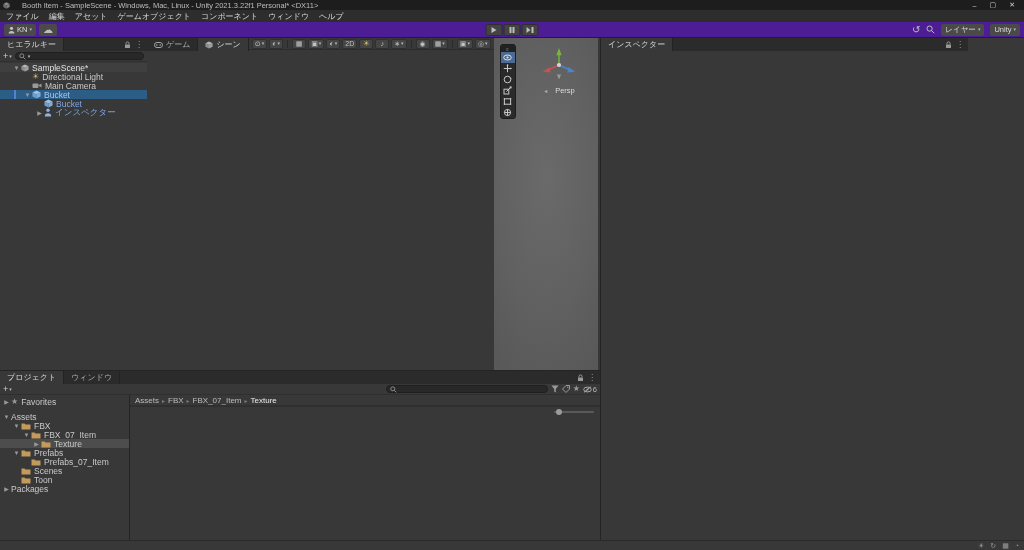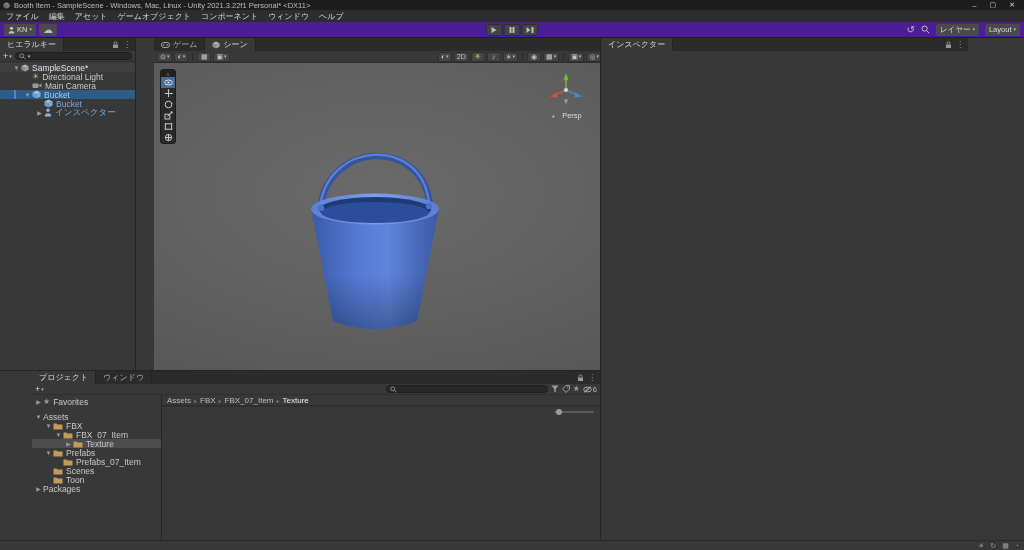--- a/index.html
+++ b/index.html
@@ -1,45 +1,45 @@
 <!DOCTYPE html>
 <html><head>
 <meta charset="utf-8">
 <style>
 *{margin:0;padding:0;box-sizing:border-box;}
 html,body{width:1024px;height:550px;overflow:hidden;}
 body{position:relative;background:#383838;font-family:"Liberation Sans","DejaVu Sans",sans-serif;font-size:9px;color:#c9c9c9;}
 svg{display:block;}
 i{font-style:normal;}
 
-.titlebar{height:10px;background:#1d1d1d;display:flex;align-items:center;gap:4px;padding:0 3px;font-size:7.5px;color:#bdbdbd;white-space:nowrap;}
+.titlebar{height:10px;background:#1d1d1d;display:flex;align-items:center;gap:12px;padding:0 3px;font-size:7.5px;color:#bdbdbd;white-space:nowrap;}
 .win-controls{margin-left:auto;display:flex;align-items:center;gap:13px;padding-right:6px;font-size:7px;color:#d0d0d0;}
 .win-controls span{cursor:default;}
 
 .menubar{height:12px;background:#2d2d2d;display:flex;align-items:center;font-size:8px;color:#d8d8d8;padding-left:1px;}
 .menu-item{padding:0 5px;height:100%;display:flex;align-items:center;white-space:nowrap;}
 
 .toolbar{height:16px;background:#4c1d95;border-bottom:1px solid #1f1f1f;display:flex;align-items:center;padding:0 4px;position:relative;}
 .tb-left{display:flex;align-items:center;gap:3px;}
 .tb-btn{height:12px;background:#4a4a4a;border-radius:2px;display:inline-flex;align-items:center;gap:2px;padding:0 4px;font-size:7.5px;color:#dcdcdc;}
 .caret{font-size:5px;color:#b5b5b5;line-height:1;}
 .play-group{position:absolute;left:50%;top:2px;transform:translateX(-50%);display:flex;gap:1px;}
 .play-btn{width:17px;height:12px;background:#434343;border:1px solid #2e2e2e;border-radius:2px;display:flex;align-items:center;justify-content:center;}
 .tri{width:0;height:0;border-left:5px solid #bdbdbd;border-top:3px solid transparent;border-bottom:3px solid transparent;}
 .pause{display:flex;gap:1.5px;}
 .pause i{display:block;width:2px;height:6px;background:#bdbdbd;}
 .stepbar{display:block;width:1.5px;height:6px;background:#bdbdbd;margin-left:1px;}
 .tb-right{margin-left:auto;display:flex;align-items:center;gap:6px;}
 .tb-ico{color:#bdbdbd;font-size:10px;line-height:1;}
 
 .panel{position:absolute;background:#383838;}
-#hierarchy{left:0;top:38px;width:136px;height:332px;border-right:1px solid #242424;display:flex;flex-direction:column;justify-content:flex-end;}
-#scene{left:154px;top:38px;width:451px;height:332px;display:flex;flex-direction:column;}
+#hierarchy{left:0;top:38px;width:148px;height:332px;border-right:1px solid #242424;display:flex;flex-direction:column;justify-content:flex-end;}
+#scene{left:147px;top:38px;width:451px;height:332px;display:flex;}
 #inspector{left:600px;top:38px;width:368px;height:502px;border-left:1px solid #242424;display:flex;flex-direction:column;justify-content:space-between;}
-#project{left:0;top:370px;width:600px;height:170px;border-top:1px solid #242424;display:flex;flex-direction:column;padding-left:32px;}
+#project{left:0;top:370px;width:600px;height:170px;border-top:1px solid #242424;display:flex;flex-direction:column;}
 #statusbar{left:0;top:540px;width:1024px;height:10px;background:#383838;border-top:1px solid #2a2a2a;display:flex;align-items:center;}
 .tabs{height:13px;background:#2b2b2b;display:flex;align-items:stretch;flex:none;}
 .tab{display:flex;align-items:center;gap:3px;padding:0 7px;font-size:8px;color:#ababab;background:#2b2b2b;border-right:1px solid #232323;white-space:nowrap;}
 .tab.active{background:#383838;color:#dadada;}
 .tabs-right{margin-left:auto;display:flex;align-items:center;gap:4px;padding-right:4px;}
 .kebab{color:#9a9a9a;font-size:8px;line-height:1;}
 
 .mini-toolbar{height:11px;display:flex;align-items:center;gap:3px;padding:0 3px;border-bottom:1px solid #2f2f2f;flex:none;}
 .plus{font-size:9px;color:#d2d2d2;display:inline-flex;align-items:center;gap:1px;}
 .searchbox{flex:1;height:8px;background:#282828;border:1px solid #1f1f1f;border-radius:4px;display:flex;align-items:center;gap:2px;padding:0 3px;}
@@ -146,21 +146,21 @@
     <i class="tb-ico">↺</i>
     <svg width="9" height="9">
         <circle cx="3.6" cy="3.6" r="2.6" fill="none" stroke="#bdbdbd"></circle>
         <line x1="5.6" y1="5.6" x2="8.2" y2="8.2" stroke="#bdbdbd"></line>
       </svg>
     <span class="tb-btn">
         <span>レイヤー</span>
         <i class="caret">▾</i>
       </span>
     <span class="tb-btn">
-        <span>Layout</span>
+        <span>Unity</span>
         <i class="caret">▾</i>
       </span>
   </div>
 </div>
 
 <div class="panel" id="hierarchy">
   <div class="tabs">
     <span class="tab active">
         <span>ヒエラルキー</span>
       </span>

